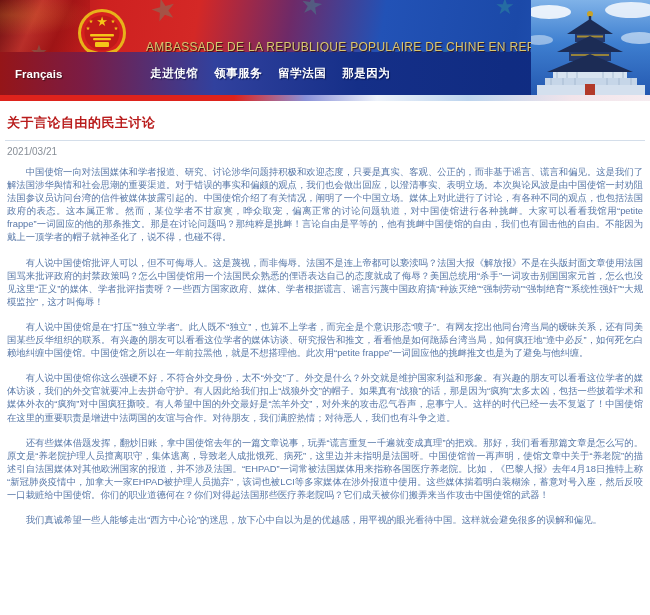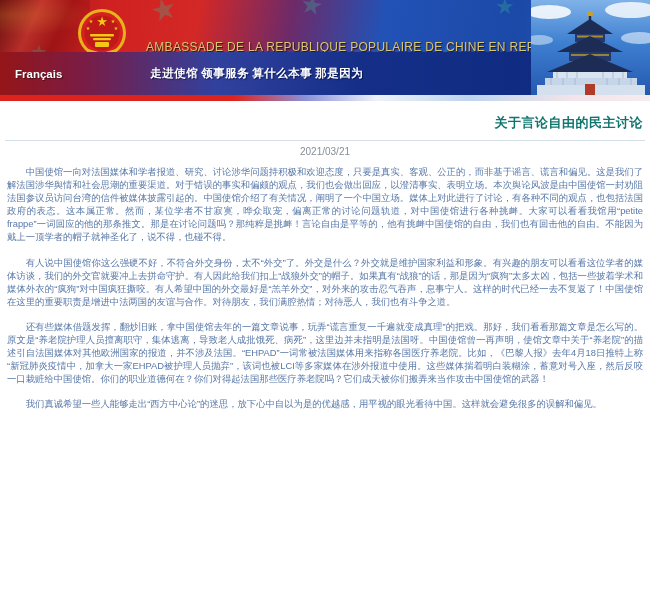--- a/index.html
+++ b/index.html
@@ -25,41 +25,41 @@
   .title-fr { position:absolute; left:146px; top:40px; font-size:12px; font-weight:normal;
     color:#D8C670; letter-spacing:0.3px; text-shadow:1px 1px 1px #301010; white-space:nowrap; }
 
   
   .navrow { position:absolute; left:0; bottom:6px; width:650px; height:43px;
     background:linear-gradient(90deg,#951518 0%,#7A1C45 13%,#31419E 33%,
       #152F88 55%,#102C82 78%,#0F2D84 100%);
     display:flex; align-items:center; }
   .lang-link { margin-left:15px; color:#ffffff; font-weight:bold; font-size:11.5px;
     text-decoration:none; text-shadow:1px 1px 1px rgba(0,0,0,0.5); }
-  .nav-items { display:flex; margin-left:88px; gap:3px; }
+  .nav-items { display:flex; margin-left:88px; gap:16px; }
   .nav-items a { color:#ffffff; font-weight:bold; font-size:11.5px; text-decoration:none;
     letter-spacing:0.5px; text-shadow:1px 1px 1px rgba(0,10,60,0.7); white-space:nowrap; }
 
   .hdr-strip { position:absolute; left:0; bottom:0; width:650px; height:6px;
     background:linear-gradient(90deg,#DE231C 0%,#DE231C 36%,#8A91D8 47%,
       #EDF2FA 58%,#BCD4EE 72%,#F2E4EA 88%,#F6ECF0 100%); }
 
   
   .temple-box { position:absolute; right:0; top:0; width:119px; height:95px; }
 
   
   .content { padding:0 7px; }
   .breadcrumb { margin:10px 0 0 -4px; font-size:10.5px; color:#3A64AE; }
   .breadcrumb a { color:#3A64AE; text-decoration:none; }
   .breadcrumb .sep { margin:0 3px; color:#3A64AE; }
 
-  .article-title { margin-top:13px; text-align:right; font-size:13px; font-weight:bold;
-    color:#0f766e; letter-spacing:0.5px; }
+  .article-title { margin-top:13px; text-align:left; font-size:13px; font-weight:bold;
+    color:#b91c1c; letter-spacing:0.5px; }
   .title-rule { border:none; border-top:1px solid #D4DEEA; margin:8px -2px 0; }
-  .article-date { margin-top:5px; text-align:center; font-size:10px; color:#878E97; }
+  .article-date { margin-top:5px; text-align:left; font-size:10px; color:#878E97; }
 
   .article-body { margin-top:9px; }
   .article-body p { font-size:9.35px; line-height:13.1px; color:#5878A8;
     text-align:justify; text-indent:2em; margin-bottom:12px;
     font-family:"Liberation Sans","DejaVu Sans",sans-serif; }
 </style>
 </head>
 <body>
 
 <div class="header">
@@ -86,21 +86,21 @@
     <path d="M10 46 L26 52 L42 46 L40 41 L26 45 L12 41 Z" fill="#E8B31A"></path>
   </svg>
 
   <div class="title-fr">AMBASSADE DE LA REPUBLIQUE POPULAIRE DE CHINE EN REPUBLIQUE FRANCAISE</div>
 
   <div class="navrow">
     <a href="#" class="lang-link">Français</a>
     <div class="nav-items">
       <a href="#">走进使馆</a>
       <a href="#">领事服务</a>
-      <a href="#">算什么本事</a>
+      <a href="#">留学法国</a>
       <a href="#">那是因为</a>
     </div>
   </div>
 
   <div class="hdr-strip"></div>
 
   <svg class="temple-box" viewBox="0 0 119 95">
     <defs>
       <linearGradient id="sky" x1="0" y1="0" x2="0" y2="1">
         <stop offset="0" stop-color="#7FB2E8"></stop>
@@ -148,17 +148,19 @@
 
 <div class="content">
 
 
   <h1 class="article-title">关于言论自由的民主讨论</h1>
   <hr class="title-rule">
   <div class="article-date">2021/03/21</div>
 
   <div class="article-body">
     <p>中国使馆一向对法国媒体和学者报道、研究、讨论涉华问题持积极和欢迎态度，只要是真实、客观、公正的，而非基于谣言、谎言和偏见。这是我们了解法国涉华舆情和社会思潮的重要渠道。对于错误的事实和偏颇的观点，我们也会做出回应，以澄清事实、表明立场。本次舆论风波是由中国使馆一封劝阻法国参议员访问台湾的信件被媒体披露引起的。中国使馆介绍了有关情况，阐明了一个中国立场。媒体上对此进行了讨论，有各种不同的观点，也包括法国政府的表态。这本属正常。然而，某位学者不甘寂寞，哗众取宠，偏离正常的讨论问题轨道，对中国使馆进行各种挑衅。大家可以看看我馆用“petite frappe”一词回应的他的那条推文。那是在讨论问题吗？那纯粹是挑衅！言论自由是平等的，他有挑衅中国使馆的自由，我们也有回击他的自由。不能因为戴上一顶学者的帽子就神圣化了，说不得，也碰不得。</p>
+    <p>有人说中国使馆批评人可以，但不可侮辱人。这是蔑视，而非侮辱。法国不是连上帝都可以亵渎吗？法国大报《解放报》不是在头版封面文章使用法国国骂来批评政府的封禁政策吗？怎么中国使馆用一个法国民众熟悉的俚语表达自己的态度就成了侮辱？美国总统用“杀手”一词攻击别国国家元首，怎么也没见这里“正义”的媒体、学者批评指责呀？一些西方国家政府、媒体、学者根据谎言、谣言污蔑中国政府搞“种族灭绝”“强制劳动”“强制绝育”“系统性强奸”“大规模监控”，这才叫侮辱！</p>
+    <p>有人说中国使馆是在“打压”“独立学者”。此人既不“独立”，也算不上学者，而完全是个意识形态“喷子”。有网友挖出他同台湾当局的暧昧关系，还有同美国某些反华组织的联系。有兴趣的朋友可以看看这位学者的媒体访谈、研究报告和推文，看看他是如何跪舔台湾当局，如何疯狂地“逢中必反”，如何死乞白赖地纠缠中国使馆。中国使馆之所以在一年前拉黑他，就是不想搭理他。此次用“petite frappe”一词回应他的挑衅推文也是为了避免与他纠缠。</p>
     <p>有人说中国使馆你这么强硬不好，不符合外交身份，太不“外交”了。外交是什么？外交就是维护国家利益和形象。有兴趣的朋友可以看看这位学者的媒体访谈，我们的外交官就要冲上去拼命守护。有人因此给我们扣上“战狼外交”的帽子。如果真有“战狼”的话，那是因为“疯狗”太多太凶，包括一些披着学术和媒体外衣的“疯狗”对中国疯狂撕咬。有人希望中国的外交最好是“羔羊外交”，对外来的攻击忍气吞声，息事宁人。这样的时代已经一去不复返了！中国使馆在这里的重要职责是增进中法两国的友谊与合作。对待朋友，我们满腔热情；对待恶人，我们也有斗争之道。</p>
     <p>还有些媒体借题发挥，翻炒旧账，拿中国使馆去年的一篇文章说事，玩弄“谎言重复一千遍就变成真理”的把戏。那好，我们看看那篇文章是怎么写的。原文是“养老院护理人员擅离职守，集体逃离，导致老人成批饿死、病死”，这里边并未指明是法国呀。中国使馆曾一再声明，使馆文章中关于“养老院”的描述引自法国媒体对其他欧洲国家的报道，并不涉及法国。“EHPAD”一词常被法国媒体用来指称各国医疗养老院。比如，《巴黎人报》去年4月18日推特上称“新冠肺炎疫情中，加拿大一家EHPAD被护理人员抛弃”，该词也被LCI等多家媒体在涉外报道中使用。这些媒体揣着明白装糊涂，蓄意对号入座，然后反咬一口栽赃给中国使馆。你们的职业道德何在？你们对得起法国那些医疗养老院吗？它们成天被你们搬弄来当作攻击中国使馆的武器！</p>
     <p>我们真诚希望一些人能够走出“西方中心论”的迷思，放下心中自以为是的优越感，用平视的眼光看待中国。这样就会避免很多的误解和偏见。</p>
   </div>
 </div>
 
 </body></html>

